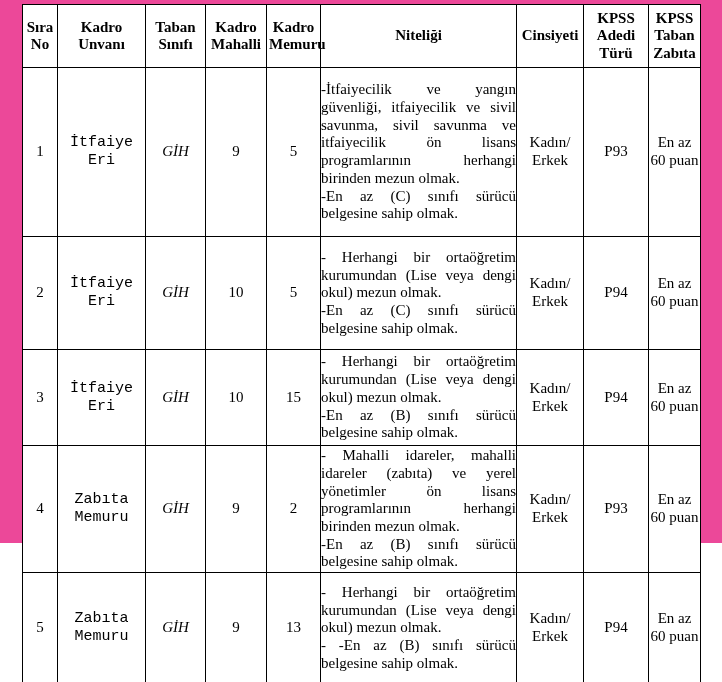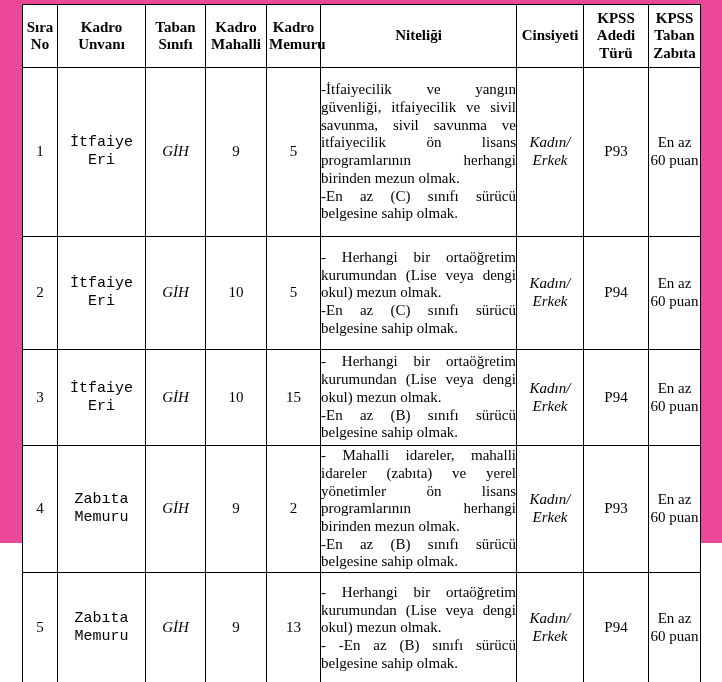--- a/index.html
+++ b/index.html
@@ -55,21 +55,21 @@
   col.c-nitelik { width: 196px; }
   col.c-cinsiyet{ width: 67px; }
   col.c-puanturu{ width: 65px; }
   col.c-tabanpuan{ width: 52px; }
 
   td.sira-no      { font-size: 15px; }
   td.kadro-unvani { font-size: 15px; font-family: Liberation Mono, monospace; }
   td.hizmet-sinifi{ font-size: 15px; font-style: italic; }
   td.kadro-derecesi { font-size: 15px; }
   td.kadro-adedi  { font-size: 15px; }
-  td.cinsiyeti    { font-size: 15px; line-height: 1.25; font-style: italic; }
+  td.cinsiyeti    { font-size: 15px; line-height: 1.25; }
   td.kpss-puan-turu { font-size: 15px; }
   td.kpss-taban-puani { font-size: 15px; line-height: 1.25; }
 
   td.nitelik {
     text-align: justify;
     text-align-last: left;
     vertical-align: middle;
     padding: 4px 6px 4px 5px;
     font-size: 15px;
     line-height: 1.30;

